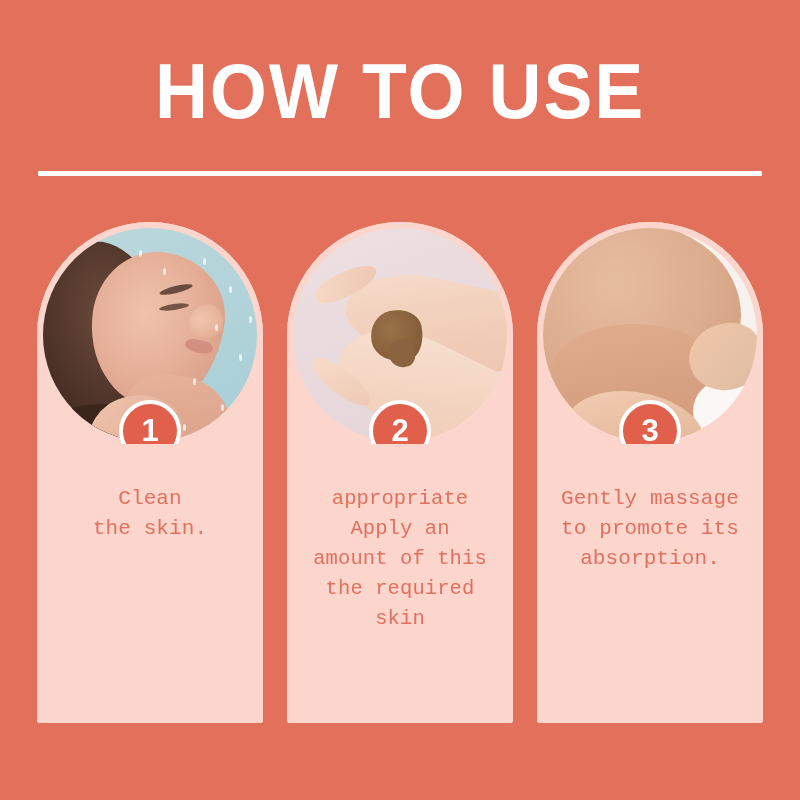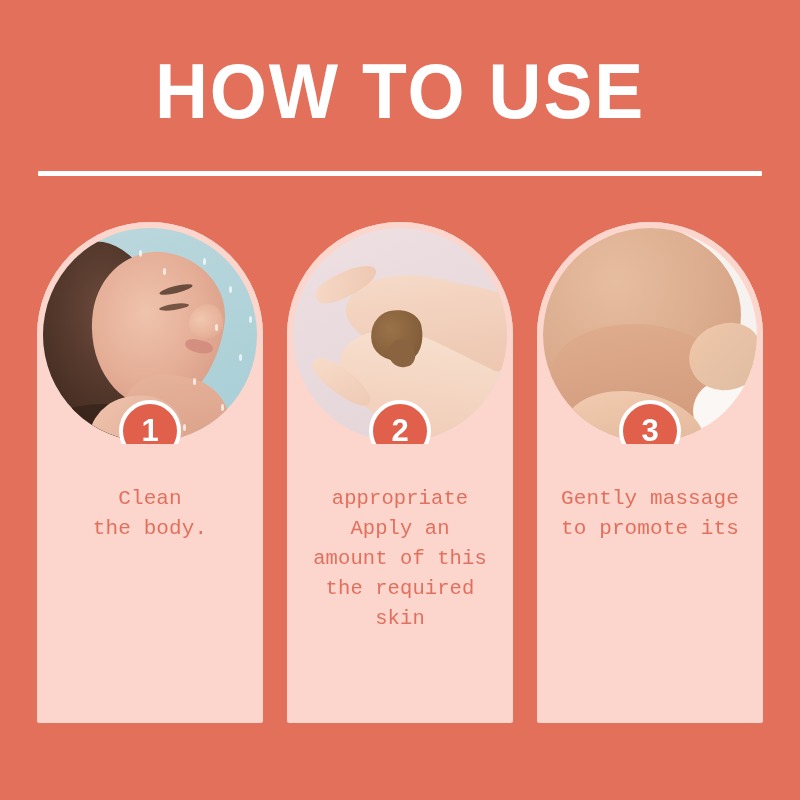--- a/index.html
+++ b/index.html
@@ -358,21 +358,21 @@
               <i style="left:140px;top:196px"></i>
             <i style="left:120px;top:40px"></i>
               <i style="left:96px;top:22px"></i>
           </div>
         </div>
       </div>
       <div class="badge">1</div>
       <div class="badge-clip"></div>
       <div class="caption">
         <div>Clean</div>
-        <div>the body.</div>
+        <div>the skin.</div>
       </div>
     </div>
 
     <div class="card">
       <div class="photo-wrap">
         <div class="photo ph2">
           <div class="armA"></div>
           <div class="fingerA"></div>
           <div class="armB"></div>
           <div class="fingerB"></div>
@@ -397,17 +397,18 @@
           <div class="gap"></div>
           <div class="thumb"></div>
           <div class="palm"></div>
         </div>
       </div>
       <div class="badge">3</div>
       <div class="badge-clip"></div>
       <div class="caption">
         <div>Gently massage</div>
         <div>to promote its</div>
+        <div>absorption.</div>
       </div>
     </div>
 
   </div>
 </div>
 
 </body></html>

